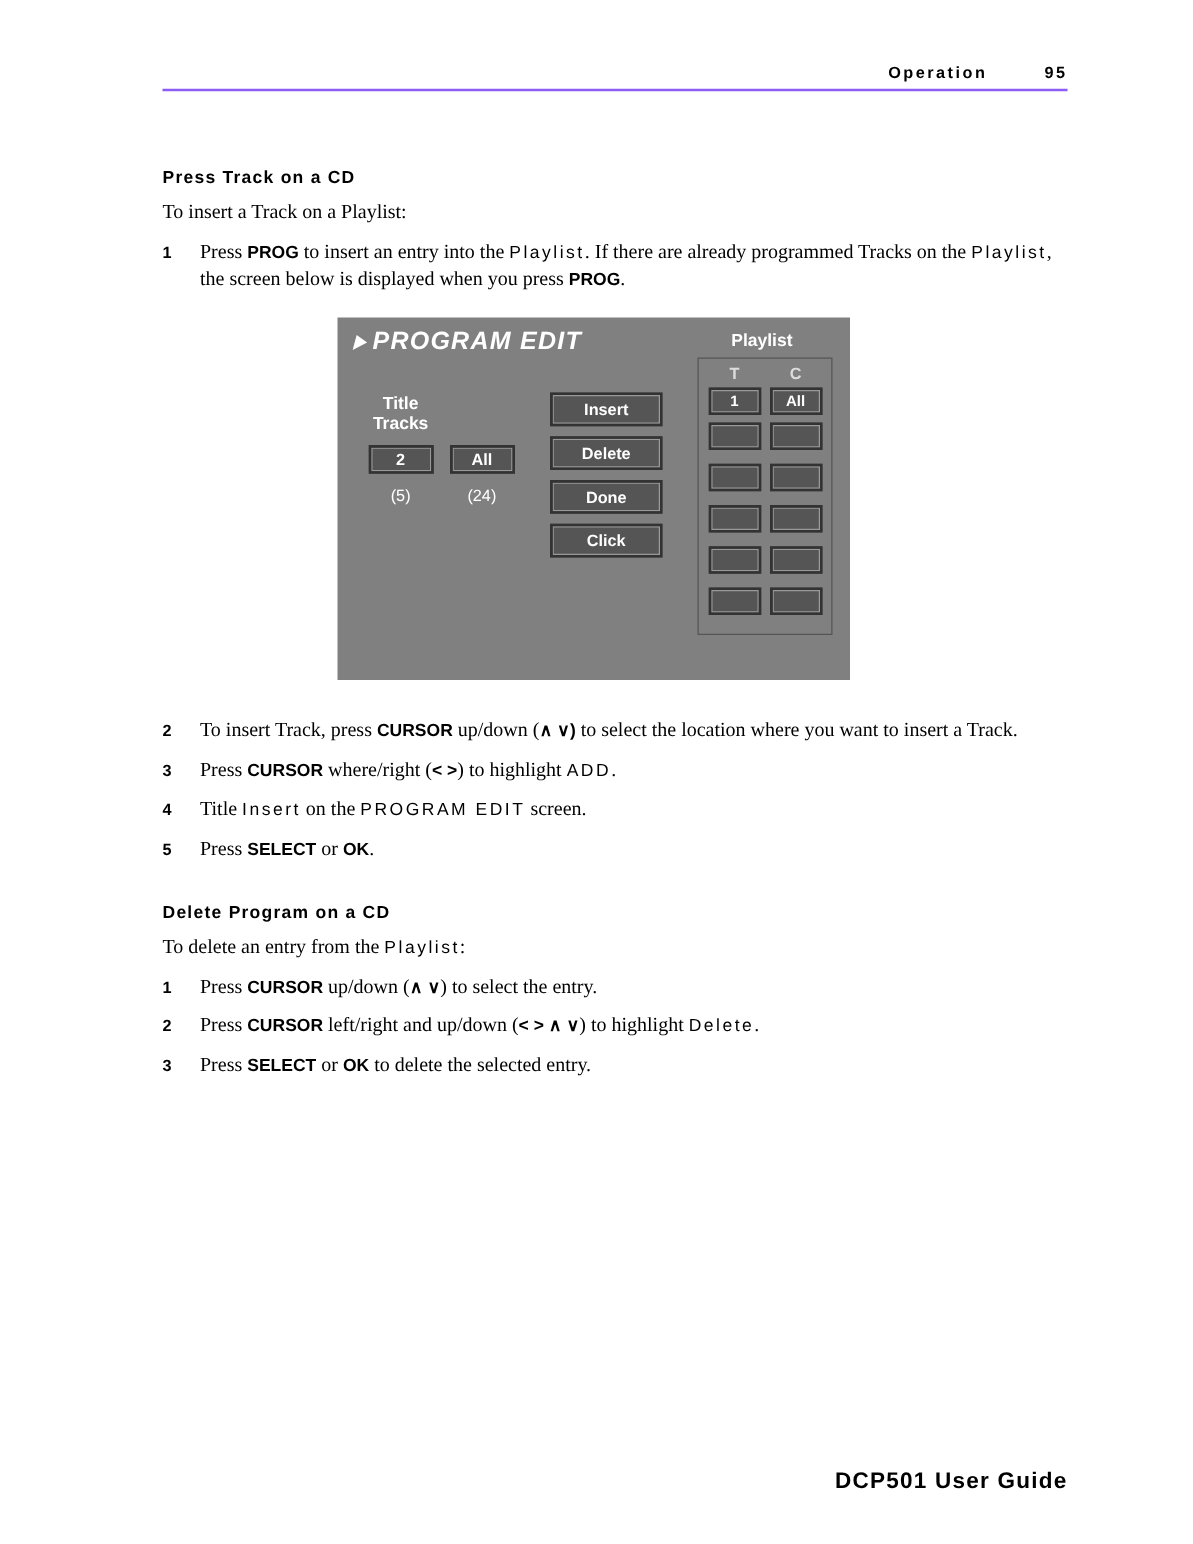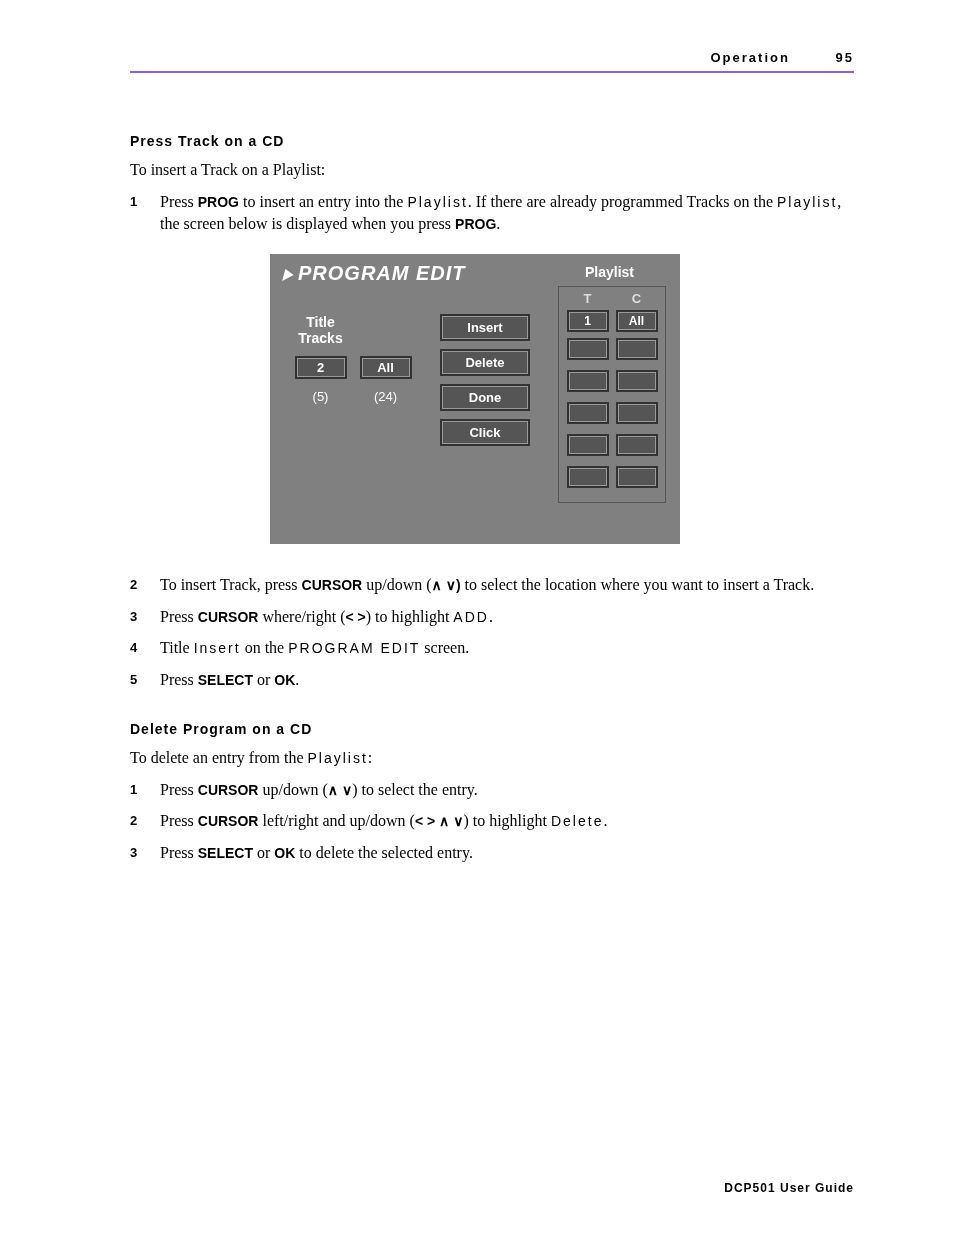--- a/index.html
+++ b/index.html
@@ -69,21 +69,21 @@
     font-family: Arial, Helvetica, sans-serif;
     letter-spacing: 2px;
     font-size: 14px;
   }
   .footer {
     position: absolute;
     bottom: 40px;
     right: 100px;
     font-family: Arial, Helvetica, sans-serif;
     font-weight: bold;
-    font-size: 12px;
+    font-size: 18px;
     letter-spacing: 1px;
   }
 
   
   .screen-wrap {
     margin: 20px 0 30px 140px;
     width: 410px;
     height: 290px;
     background: #808080;
     font-family: Arial, Helvetica, sans-serif;

